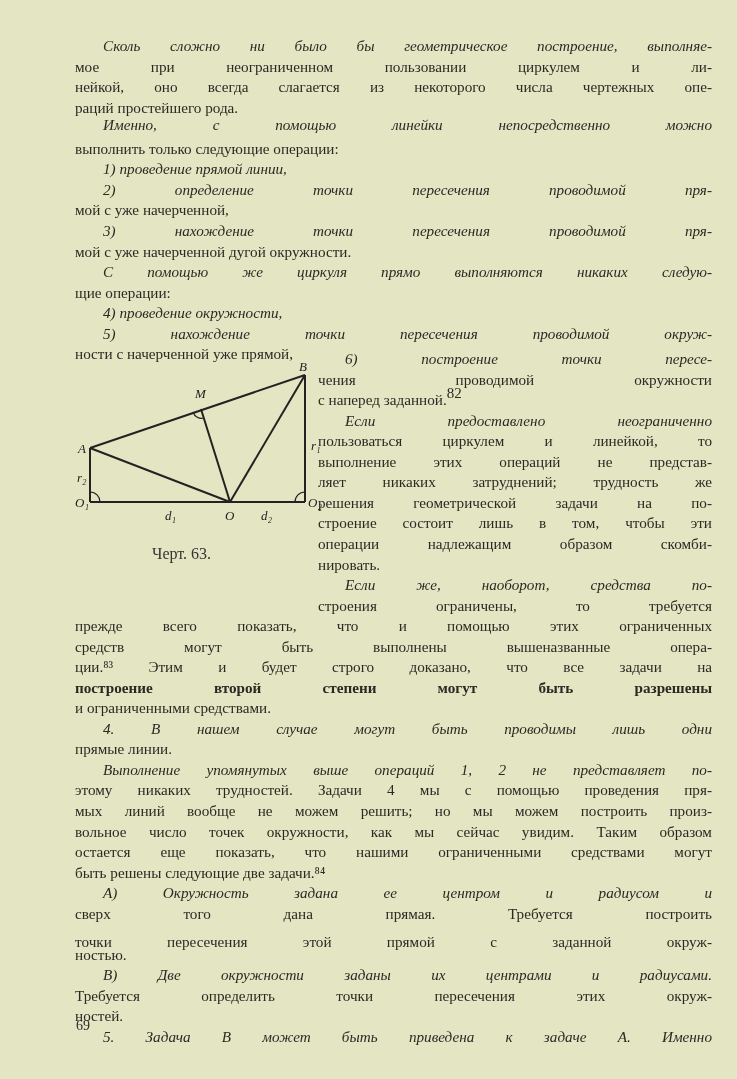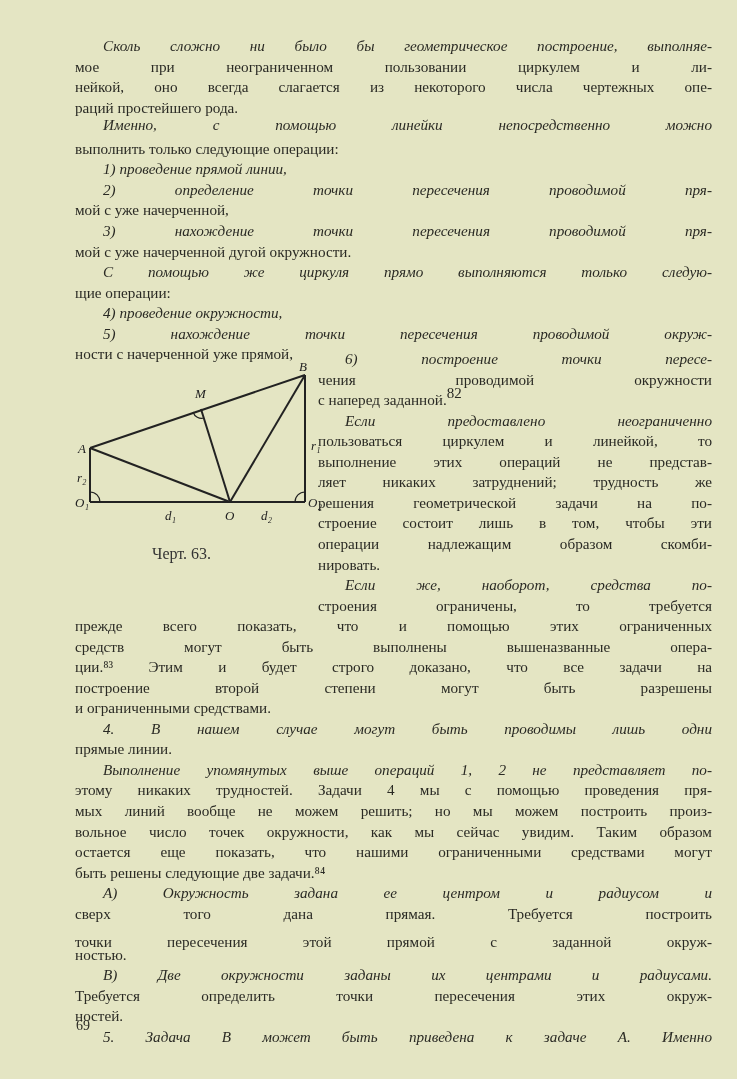--- a/index.html
+++ b/index.html
@@ -33,42 +33,42 @@
     <div class="line" style="top: 20.55px;"><span>мое при неограниченном пользовании циркулем и ли-</span></div>
     <div class="line" style="top: 41.1px;"><span>нейкой, оно всегда слагается из некоторого числа чертежных опе-</span></div>
     <div class="line last" style="top: 61.65px;"><span>раций простейшего рода.</span></div>
     <div class="line ind" style="top: 79px;"><span>Именно, с помощью линейки непосредственно можно</span></div>
     <div class="line last" style="top: 102.75px;"><span>выполнить только следующие операции:</span></div>
     <div class="line ind last" style="top: 123.3px;"><span>1) проведение прямой линии,</span></div>
     <div class="line ind" style="top: 143.85px;"><span>2) определение точки пересечения проводимой пря-</span></div>
     <div class="line last" style="top: 164.4px;"><span>мой с уже начерченной,</span></div>
     <div class="line ind" style="top: 184.95px;"><span>3) нахождение точки пересечения проводимой пря-</span></div>
     <div class="line last" style="top: 205.5px;"><span>мой с уже начерченной дугой окружности.</span></div>
-    <div class="line ind" style="top: 226.05px;"><span>С помощью же циркуля прямо выполняются только следую-</span></div>
+    <div class="line ind" style="top: 226.05px;"><span>С помощью же циркуля прямо выполняются никаких следую-</span></div>
     <div class="line last" style="top: 246.6px;"><span>щие операции:</span></div>
     <div class="line ind last" style="top: 267.15px;"><span>4) проведение окружности,</span></div>
     <div class="line ind" style="top: 287.7px;"><span>5) нахождение точки пересечения проводимой окруж-</span></div>
     <div class="line last" style="top: 308.25px;"><span>ности с начерченной уже прямой,</span></div>
     <div class="line ind narrow" style="top: 313px;"><span>6) построение точки пересе-</span></div>
     <div class="line narrow" style="top: 333.55px;"><span>чения проводимой окружности</span></div>
     <div class="line narrow last" style="top: 354.1px;"><span>с наперед заданной.</span><sup>82</sup></div>
     <div class="line ind narrow" style="top: 374.65px;"><span>Если предоставлено неограниченно</span></div>
     <div class="line narrow" style="top: 395.2px;"><span>пользоваться циркулем и линейкой, то</span></div>
     <div class="line narrow" style="top: 415.75px;"><span>выполнение этих операций не представ-</span></div>
     <div class="line narrow" style="top: 436.3px;"><span>ляет никаких затруднений; трудность же</span></div>
     <div class="line narrow" style="top: 456.85px;"><span>решения геометрической задачи на по-</span></div>
     <div class="line narrow" style="top: 477.4px;"><span>строение состоит лишь в том, чтобы эти</span></div>
     <div class="line narrow" style="top: 497.95px;"><span>операции надлежащим образом скомби-</span></div>
     <div class="line narrow last" style="top: 518.5px;"><span>нировать.</span></div>
     <div class="line ind narrow" style="top: 539.05px;"><span>Если же, наоборот, средства по-</span></div>
     <div class="line narrow" style="top: 559.6px;"><span>строения ограничены, то требуется</span></div>
     <div class="line" style="top: 580px;"><span>прежде всего показать, что и помощью этих ограниченных</span></div>
     <div class="line" style="top: 600.55px;"><span>средств могут быть выполнены вышеназванные опера-</span></div>
     <div class="line" style="top: 621.1px;"><span>ции.⁸³ Этим и будет строго доказано, что все задачи на</span></div>
-    <div class="line" style="top: 641.65px;"><span>построение второй степени могут быть разрешены</span></div>
+    <div class="line" style="top: 641.65px; font-weight: bold;"><span>построение второй степени могут быть разрешены</span></div>
     <div class="line last" style="top: 662.2px;"><span>и ограниченными средствами.</span></div>
     <div class="line ind" style="top: 682.75px;"><span>4. В нашем случае могут быть проводимы лишь одни</span></div>
     <div class="line last" style="top: 703.3px;"><span>прямые линии.</span></div>
     <div class="line ind" style="top: 723.85px;"><span>Выполнение упомянутых выше операций 1, 2 не представляет по-</span></div>
     <div class="line" style="top: 744.4px;"><span>этому никаких трудностей. Задачи 4 мы с помощью проведения пря-</span></div>
     <div class="line" style="top: 764.95px;"><span>мых линий вообще не можем решить; но мы можем построить произ-</span></div>
     <div class="line" style="top: 785.5px;"><span>вольное число точек окружности, как мы сейчас увидим. Таким образом</span></div>
     <div class="line" style="top: 806.05px;"><span>остается еще показать, что нашими ограниченными средствами могут</span></div>
     <div class="line last" style="top: 826.6px;"><span>быть решены следующие две задачи.⁸⁴</span></div>
     <div class="line ind" style="top: 847.15px;"><span>А) Окружность задана ее центром и радиусом и</span></div>

